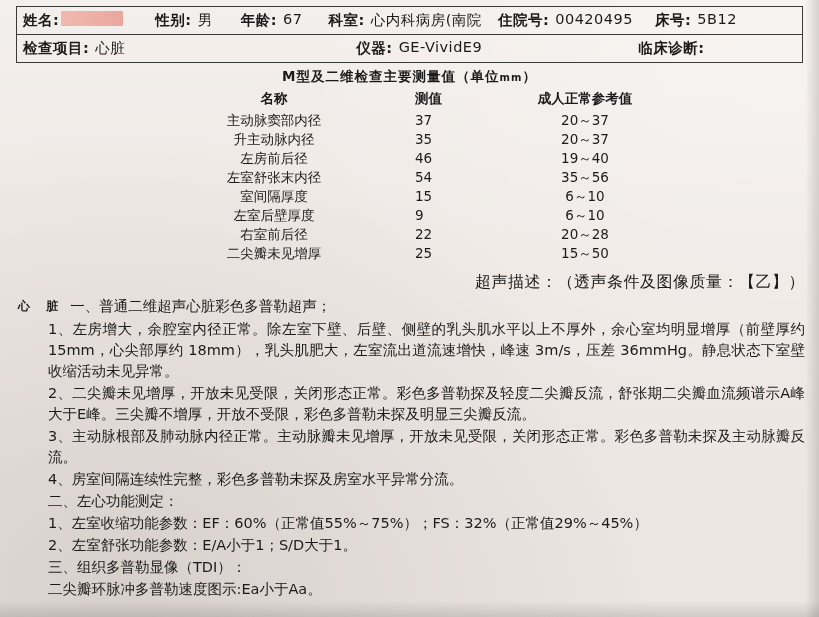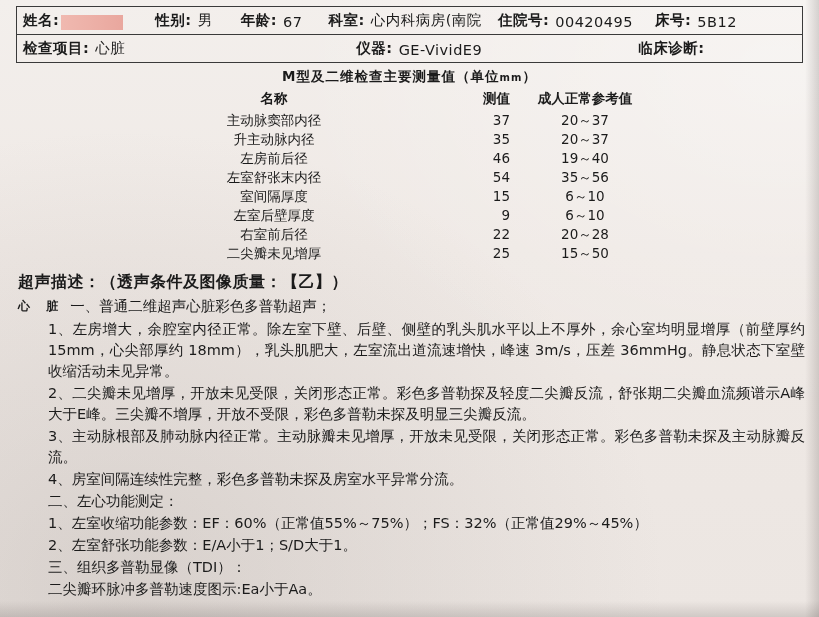--- a/index.html
+++ b/index.html
@@ -32,21 +32,21 @@
     border-bottom:none;
   }
   .hdr-row{
     display:flex;align-items:center;
     height:27px;
     border-bottom:1px solid #3a3a3a;
     font-size:14.5px;
     letter-spacing:.5px;
   }
   .hdr-row .cell{
-    display:flex;align-items:flex-end;
+    display:flex;align-items:flex-start;
     padding:0 6px;
     white-space:nowrap;
   }
   .lbl{font-weight:bold;}
   .val{margin-left:6px;}
   .redact{
     display:inline-block;
     width:62px;height:15px;
     background:linear-gradient(90deg,#f0b9b0,#e9a79e);
     margin-left:2px;
@@ -68,34 +68,35 @@
     margin:0 auto;
     font-size:13.5px;
   }
   table.meas th{
     font-weight:bold;
     padding:1px 0 3px 0;
     font-size:13.5px;
   }
   table.meas td{padding:1px 0;line-height:17px;}
   .c-name{width:230px;text-align:center;padding-right:26px!important;}
-  .c-val{width:95px;text-align:right;}
+  .c-val{width:95px;text-align:left;}
   .c-ref{width:150px;text-align:center;}
 
   
   .desc{
     margin:8px 4px 0 8px;
     font-size:14.5px;
     line-height:21px;
   }
   .desc h2{
     font-size:16px;
-    font-weight:bold;
+    font-weight:normal;
     margin:2px 0 4px 0;
     letter-spacing:.5px;
+    text-align:right;
   }
   .row-heart{
     display:flex;
     align-items:flex-start;
     margin:1px 0 2px 0;
   }
   .heart-label{
     font-weight:bold;
     font-size:12px;
     letter-spacing:6px;

